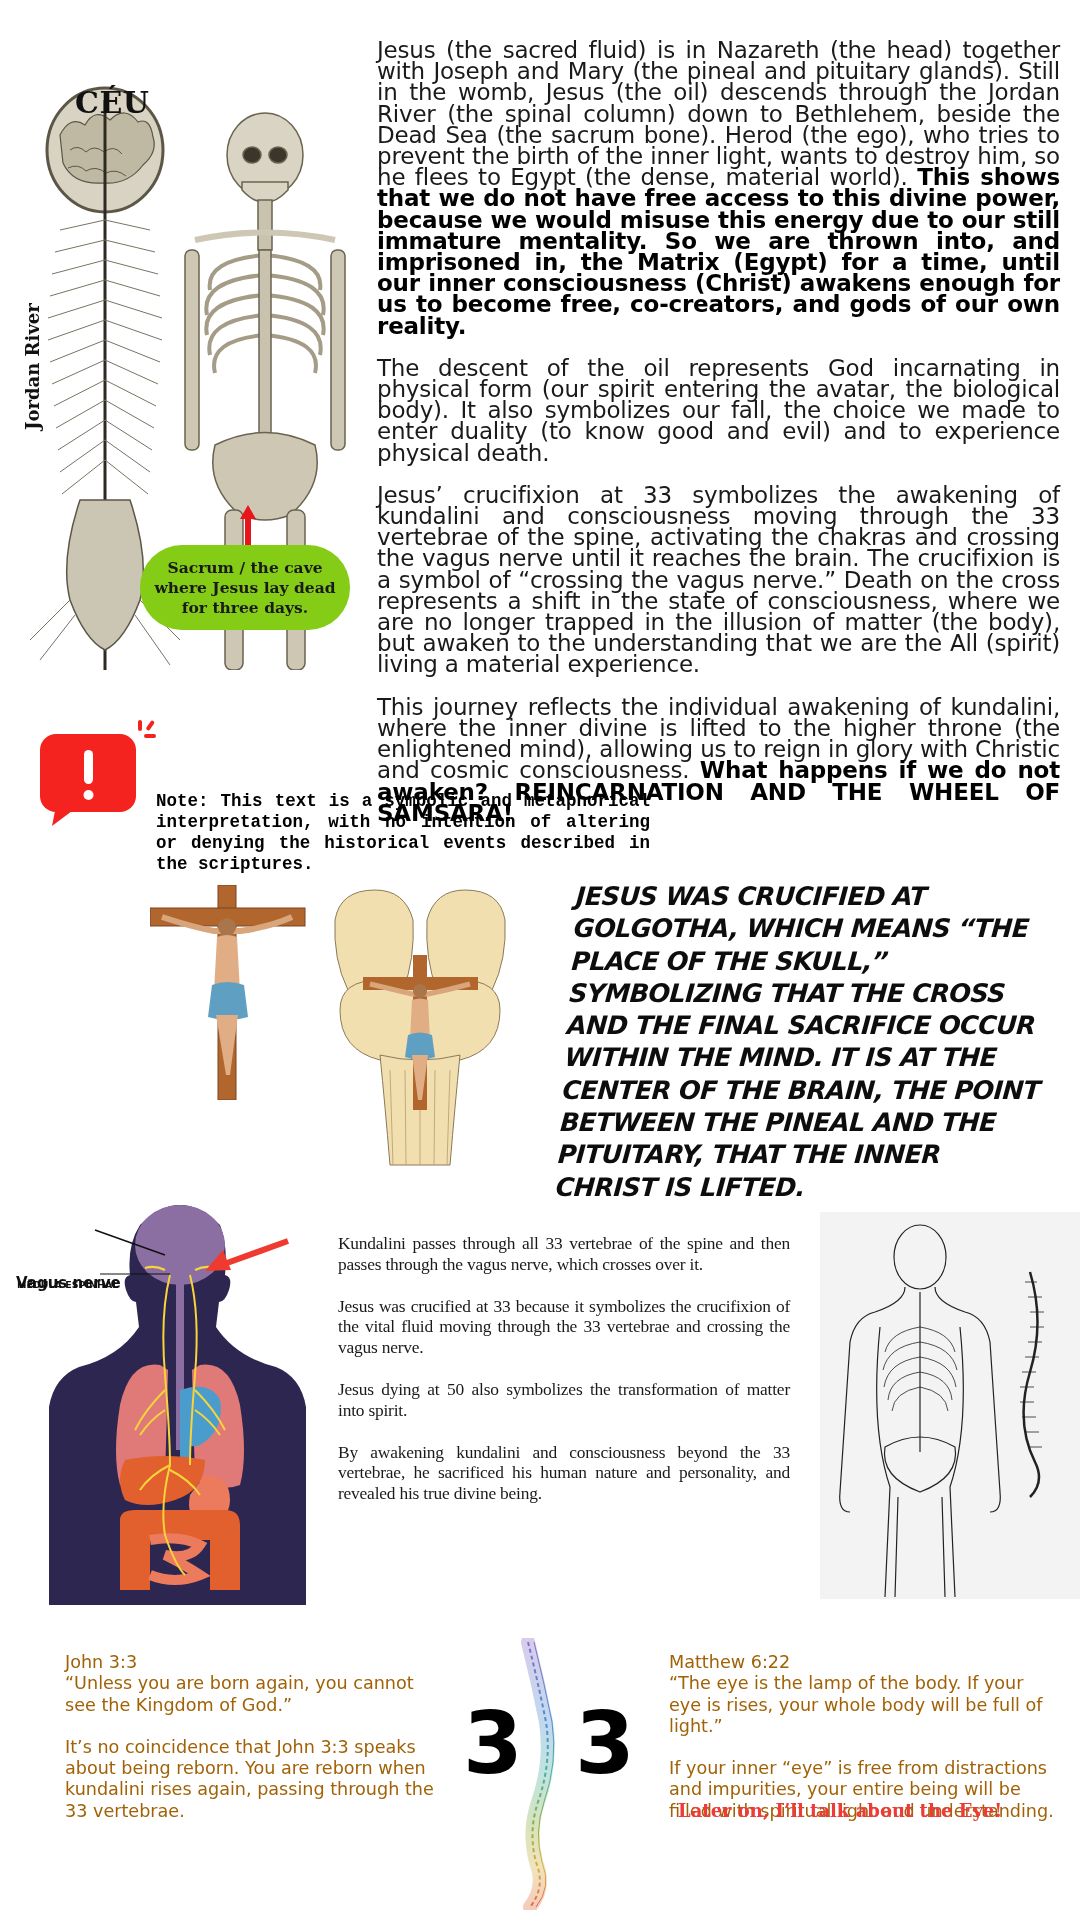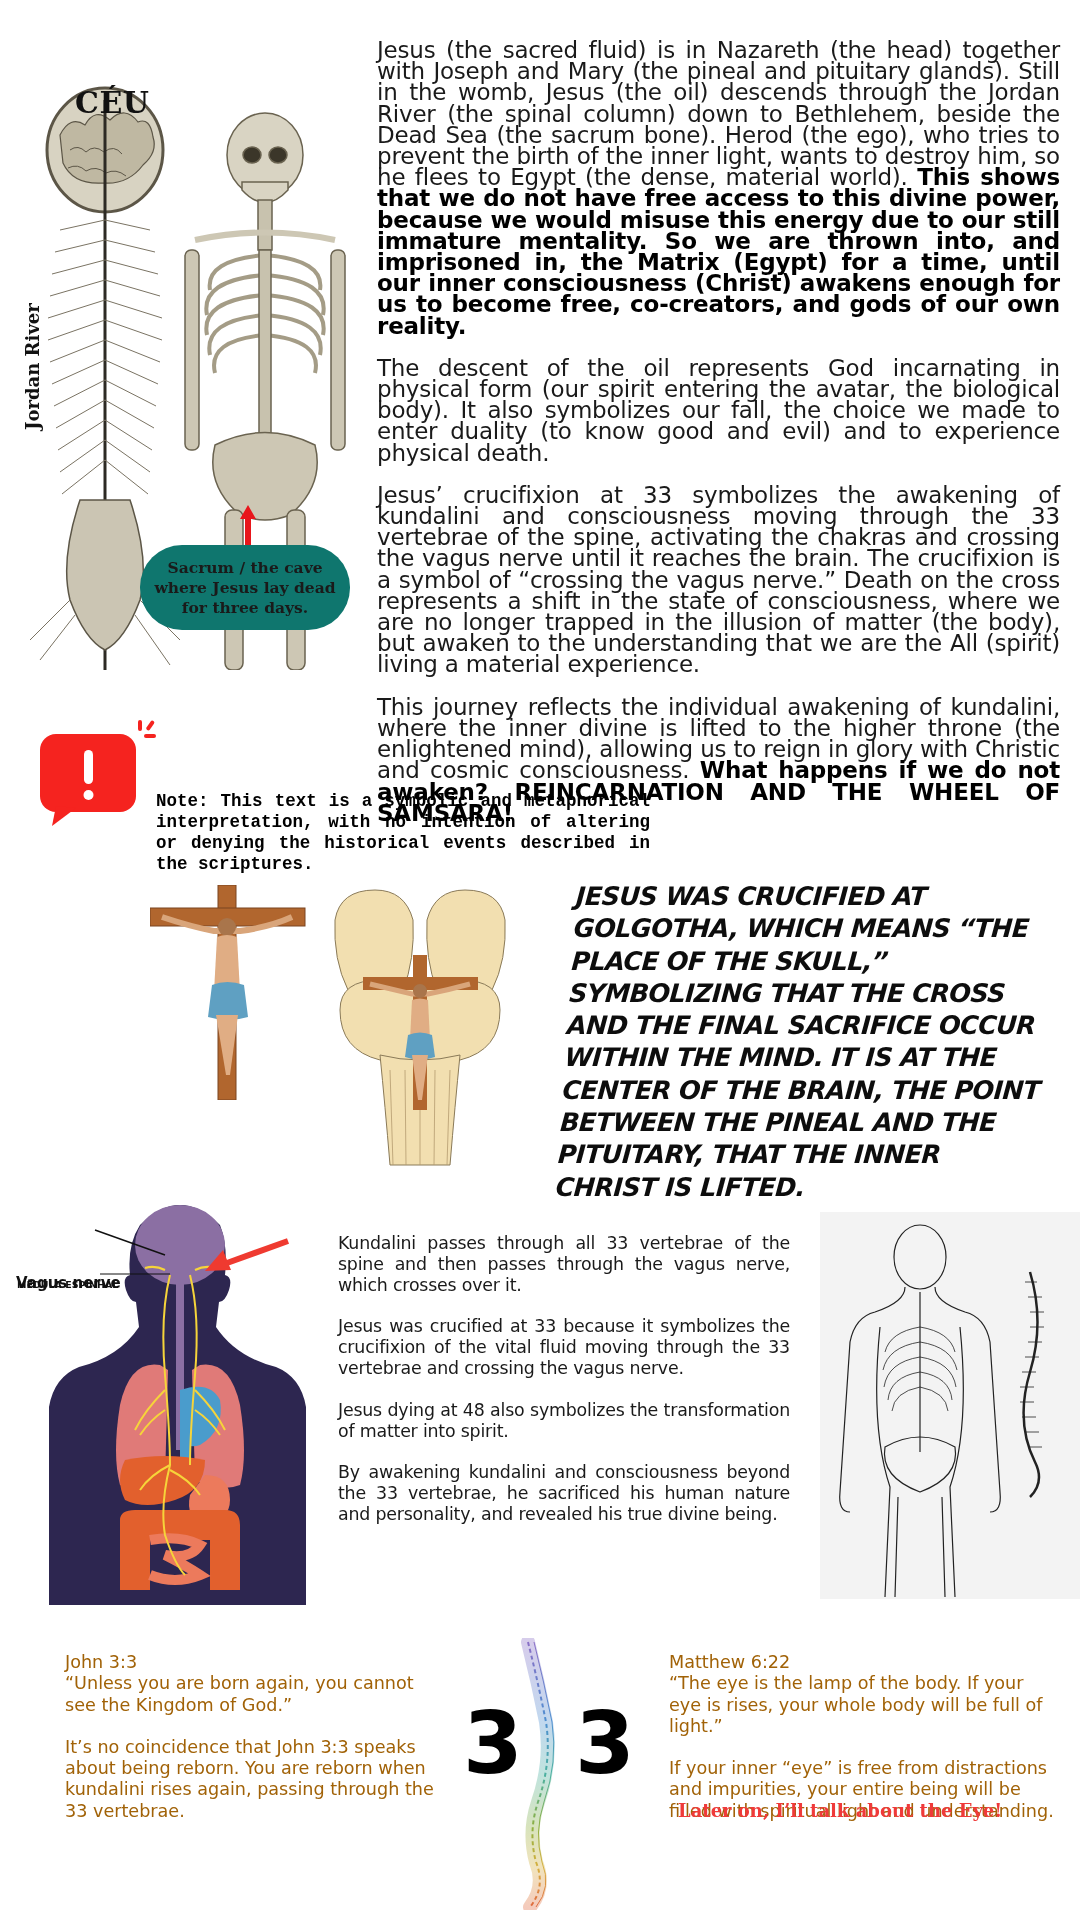--- a/index.html
+++ b/index.html
@@ -4,21 +4,21 @@
   <style>
     * { box-sizing: border-box; margin: 0; padding: 0; }
     html, body { width: 1080px; height: 1920px; background: #ffffff; overflow: hidden; }
     body { position: relative; font-family: "DejaVu Sans", sans-serif; color: #111; }
     .abs { position: absolute; }
 
     
     .illus-top { left: 20px; top: 80px; width: 335px; height: 590px; }
     .ceu-label { left: 75px; top: 85px; font-family: "DejaVu Serif", serif; font-weight: bold; font-size: 30px; color: #111; letter-spacing: 0.5px; }
     .jordan-label { left: 22px; top: 320px; transform-origin: left top; transform: rotate(-90deg) translate(-110px, 0); font-family: "DejaVu Serif", serif; font-weight: bold; font-size: 18px; color: #111; white-space: nowrap; }
-    .sacrum-callout { left: 140px; top: 545px; width: 210px; height: 85px; background: #0f766e; border-radius: 42px; display: flex; align-items: center; justify-content: center; text-align: center; font-family: "DejaVu Serif", serif; font-weight: bold; font-size: 15.5px; line-height: 20px; color: #1a1a1a; padding: 0 10px; }
+    .sacrum-callout { left: 140px; top: 545px; width: 210px; height: 85px; background: #84cc16; border-radius: 42px; display: flex; align-items: center; justify-content: center; text-align: center; font-family: "DejaVu Serif", serif; font-weight: bold; font-size: 15.5px; line-height: 20px; color: #1a1a1a; padding: 0 10px; }
     .sacrum-arrow { left: 240px; top: 505px; width: 16px; height: 45px; }
 
     
     .p-text { font-family: "DejaVu Sans", sans-serif; font-size: 23px; line-height: 21.2px; text-align: justify; color: #1a1a1a; letter-spacing: -0.2px; }
     .p-text b { font-weight: bold; color: #000; }
     .intro-block { left: 377px; top: 40px; width: 683px; }
     .intro-block p { margin-bottom: 21px; }
 
     
     .note-icon { left: 38px; top: 718px; width: 120px; height: 110px; }
@@ -28,21 +28,21 @@
     .crucifix { left: 150px; top: 885px; width: 160px; height: 215px; }
     .brain-crucifix { left: 325px; top: 880px; width: 190px; height: 290px; }
     .golgotha-text { left: 566px; top: 880px; width: 490px; font-family: "DejaVu Sans", sans-serif; font-weight: 900; font-size: 25.5px; line-height: 32.3px; text-transform: uppercase; color: #0d0d0d; letter-spacing: -0.6px; font-style: italic; transform: skewX(-4deg); }
 
     
     .body-figure { left: 40px; top: 1190px; width: 275px; height: 415px; }
     .vagus-label { left: 16px; top: 1274px; font-family: "DejaVu Sans", sans-serif; font-weight: bold; font-size: 15px; color: #111; }
     .medula-label { left: 17px; top: 1279px; font-family: "DejaVu Sans", sans-serif; font-weight: bold; font-size: 9.5px; color: #111; }
     .vagus-block { left: 338px; top: 1233px; width: 452px; }
     .vagus-block p { margin-bottom: 21px; }
-    .vagus-block .p-text { font-size: 17.4px; line-height: 20.8px; }
+    .vagus-block .p-text { font-size: 17.4px; line-height: 20.8px; font-family: Liberation Serif, serif; }
     .skeleton-back { left: 820px; top: 1212px; width: 262px; height: 387px; background: #f3f3f3; }
 
     
     .verse-block { font-family: "DejaVu Sans", sans-serif; font-weight: normal; font-size: 17.6px; line-height: 21.3px; color: #a16207; }
     .verse-block p { margin-bottom: 21px; }
     .john-block { left: 65px; top: 1652px; width: 380px; }
     .matthew-block { left: 669px; top: 1652px; width: 390px; }
     .big-three { font-family: "DejaVu Sans", sans-serif; font-weight: bold; font-size: 86px; color: #000; line-height: 1; }
     .three-left { left: 463px; top: 1700px; }
     .three-right { left: 575px; top: 1700px; }
@@ -182,21 +182,21 @@
     <line x1="83" y1="3" x2="22" y2="25" stroke="#ef3a30" stroke-width="6"></line>
     <polygon points="0,33 18,12 26,32" fill="#ef3a30"></polygon>
   </svg>
 </div>
 <div class="abs vagus-label">Vagus nerve</div>
 <div class="abs medula-label">MEDULA ESPINHAL</div>
 
 <div class="abs vagus-block">
   <p class="p-text">Kundalini passes through all 33 vertebrae of the spine and then passes through the vagus nerve, which crosses over it.</p>
   <p class="p-text">Jesus was crucified at 33 because it symbolizes the crucifixion of the vital fluid moving through the 33 vertebrae and crossing the vagus nerve.</p>
-  <p class="p-text">Jesus dying at 48 also symbolizes the transformation of matter into spirit.</p>
+  <p class="p-text">Jesus dying at 50 also symbolizes the transformation of matter into spirit.</p>
   <p class="p-text">By awakening kundalini and consciousness beyond the 33 vertebrae, he sacrificed his human nature and personality, and revealed his true divine being.</p>
 </div>
 
 <div class="abs skeleton-back">
   <svg width="262" height="387" viewBox="0 0 262 387">
     <g stroke="#222" stroke-width="1.2" fill="none">
       <ellipse cx="100" cy="45" rx="26" ry="32"></ellipse>
       <path d="M85 75 q0 15 -30 25 q-20 5 -25 30 l-10 150 q-2 20 10 20 M115 75 q0 15 30 25 q20 5 25 30 l10 150 q2 20 -10 20"></path>
       <path d="M60 115 q-10 100 10 160 l-5 110 M140 115 q10 100 -10 160 l5 110"></path>
       <line x1="100" y1="80" x2="100" y2="240"></line>

